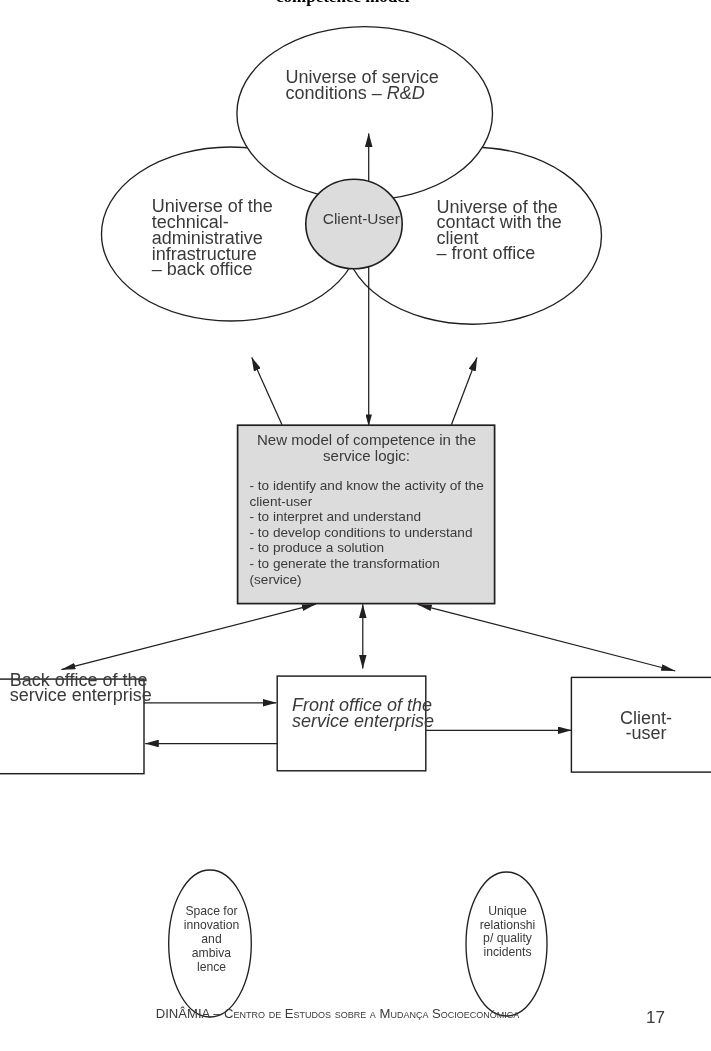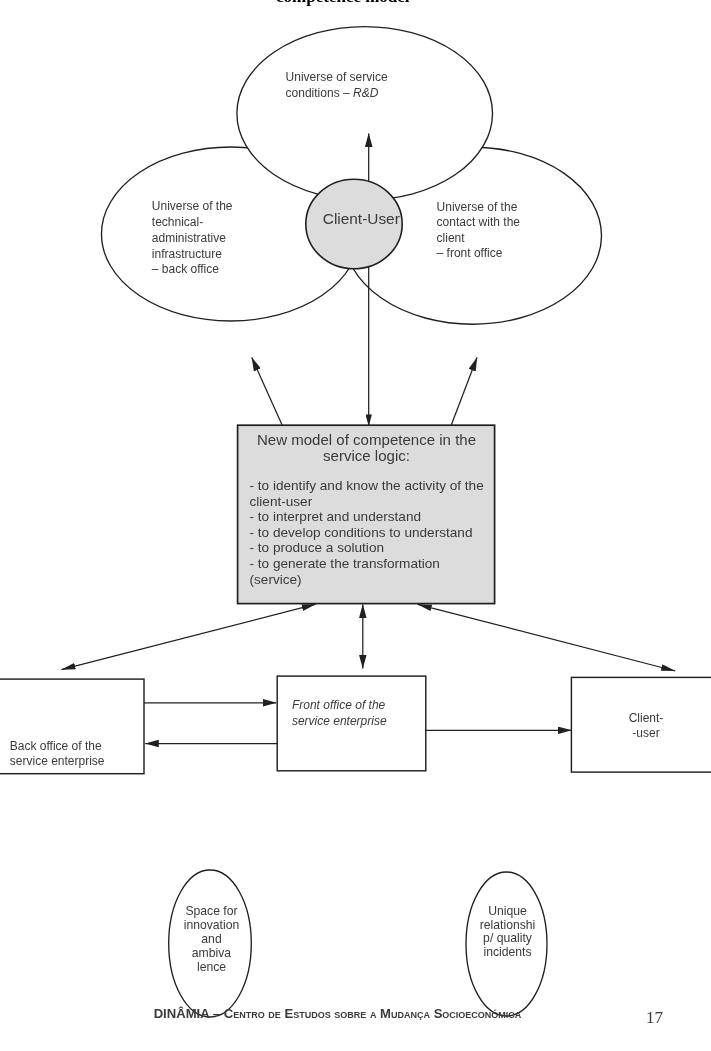--- a/index.html
+++ b/index.html
@@ -6,31 +6,31 @@
   html, body { margin:0; padding:0; }
   body {
     width:711px; height:1051px; overflow:hidden;
     background:#ffffff;
     font-family:"Liberation Sans", sans-serif;
     color:#231f20;
     position:relative;
   }
   .page { position:absolute; left:0; top:0; width:711px; height:1051px; }
   svg.diagram { position:absolute; left:0; top:0; width:711px; height:1051px; }
-  .txt { position:absolute; font-family:"Liberation Sans", sans-serif; font-size:12px;
+  .txt { position:absolute; font-family:"Liberation Sans", sans-serif; font-size:18px;
          line-height:15.7px; color:#3a3a3a; white-space:pre; }
   .small { font-size:12.2px; line-height:13.8px; }
   .list { font-size:13.6px; line-height:15.6px; }
   .ctr { text-align:center; }
   .title { position:absolute; font-family:"Liberation Serif", serif; font-weight:bold;
            font-size:17px; line-height:17px; color:#000; white-space:pre; }
   .footer { position:absolute; font-family:"Liberation Sans", sans-serif; font-size:12.2px;
             line-height:14px; color:#3a3a3a; text-align:center; white-space:pre; }
   .footer1 { font-size:13.1px; font-variant:small-caps; }
-  .pageno { position:absolute; font-family:Liberation Serif, serif; font-size:17px;
+  .pageno { position:absolute; font-family:Liberation Sans, sans-serif; font-size:17px;
             line-height:17px; color:#3a3a3a; }
 </style>
 </head>
 <body>
 
 <div class="page">
   <svg class="diagram" viewBox="0 0 711 1051" shape-rendering="geometricPrecision">
     <defs>
       <marker id="ah" viewBox="0 0 14 7.6" refX="13.6" refY="3.8" markerWidth="14" markerHeight="7.6" orient="auto-start-reverse" markerUnits="userSpaceOnUse">
         <path d="M 0 0 L 14 3.8 L 0 7.6 z" fill="#231f20"></path>
@@ -100,32 +100,32 @@
   <div class="txt list" style="left:249.5px; top:478px;">- to identify and know the activity of the
 client-user
 - to interpret and understand
 - to develop conditions to understand
 - to produce a solution
 - to generate the transformation
 (service)</div>
   <div class="txt ctr" style="left:239.5px; top:432.2px; width:254px; font-size:15.05px; line-height:15.8px;">New model of competence in the
 service logic:</div>
 
-  <div class="txt" style="left:9.8px; top:739px; line-height:15.3px;">Back office of the
+  <div class="txt" style="left:9.8px; top:673px; line-height:15.3px;">Back office of the
 service enterprise</div>
   <div class="txt" style="left:291.9px; top:698.4px; line-height:15.3px;font-style:italic;">Front office of the
 service enterprise</div>
   <div class="txt ctr" style="left:571.5px; top:711.1px; width:149px; line-height:15.2px;">Client-
 -user</div>
 
   <div class="txt small ctr" style="left:457.5px; top:905.2px; width:100px; line-height:13.6px;">Unique
 relationshi
 p/ quality
 incidents</div>
   <div class="txt small ctr" style="left:161px; top:903.6px; width:101px; line-height:14.05px;">Space for
 innovation
 and
 ambiva
 lence</div>
 
-  <div class="footer footer1" style="left:37px; top:1007px; width:601px;font-weight:bold;">DINÂMIA – Centro de Estudos sobre a Mudança Socioeconómica</div>
+  <div class="footer footer1" style="left:37px; top:1007px; width:601px;">DINÂMIA – Centro de Estudos sobre a Mudança Socioeconómica</div>
   <div class="pageno" style="left:646px; top:1009px;">17</div>
 </div>
 
 </body></html>

